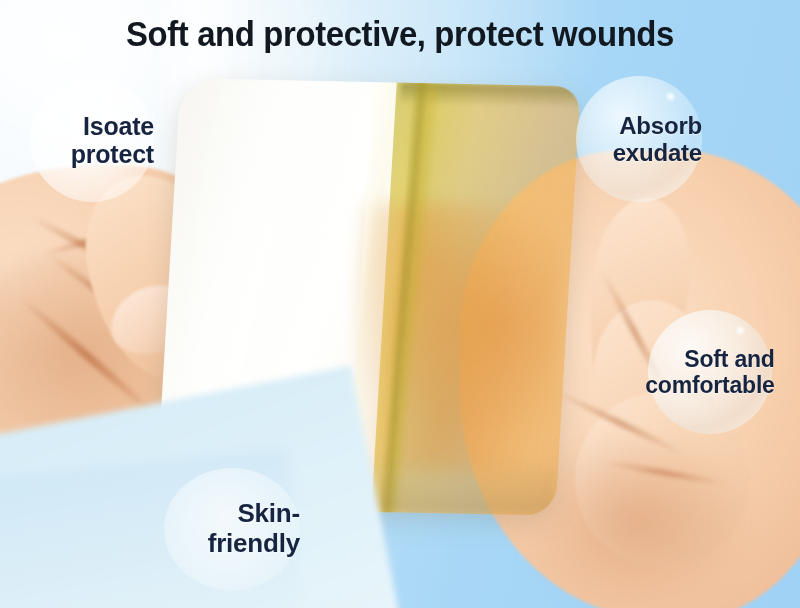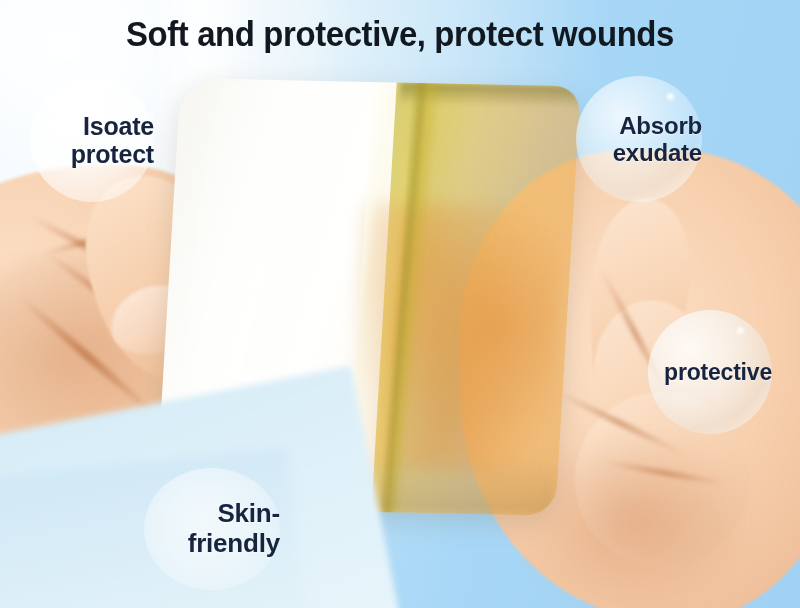--- a/index.html
+++ b/index.html
@@ -271,21 +271,21 @@
     left: 648px; top: 310px;
     width: 124px; height: 124px;
     font-size: 23px;
   }
   #bubble-soft::before {
     background:
       radial-gradient(circle at 34% 32%, rgba(255,255,255,0.86) 0%, rgba(248,253,255,0.58) 42%, rgba(228,244,255,0.32) 68%, rgba(255,255,255,0.60) 90%, rgba(255,255,255,0.0) 100%);
   }
 
   #bubble-skin {
-    left: 144px; top: 468px;
+    left: 164px; top: 468px;
     width: 136px; height: 122px;
     font-size: 26px;
   }
   #bubble-skin::before {
     background: radial-gradient(circle at 44% 40%, rgba(255,255,255,0.70) 0%, rgba(255,255,255,0.44) 48%, rgba(255,255,255,0.24) 74%, rgba(255,255,255,0.10) 92%, rgba(255,255,255,0.0) 100%);
   }
   #bubble-skin::after { opacity: 0; }
 
   
   .headline {
@@ -360,19 +360,20 @@
 
   <div class="bubble" id="bubble-absorb">
     <div class="bubble-text">
       <div>Absorb</div>
       <div>exudate</div>
     </div>
   </div>
 
   <div class="bubble" id="bubble-soft">
     <div class="bubble-text">
-      <div>protective</div>
+      <div>Soft and</div>
+      <div>comfortable</div>
     </div>
   </div>
 
   <div class="headline">Soft and protective, protect wounds</div>
 
 </div>
 
 </body></html>

